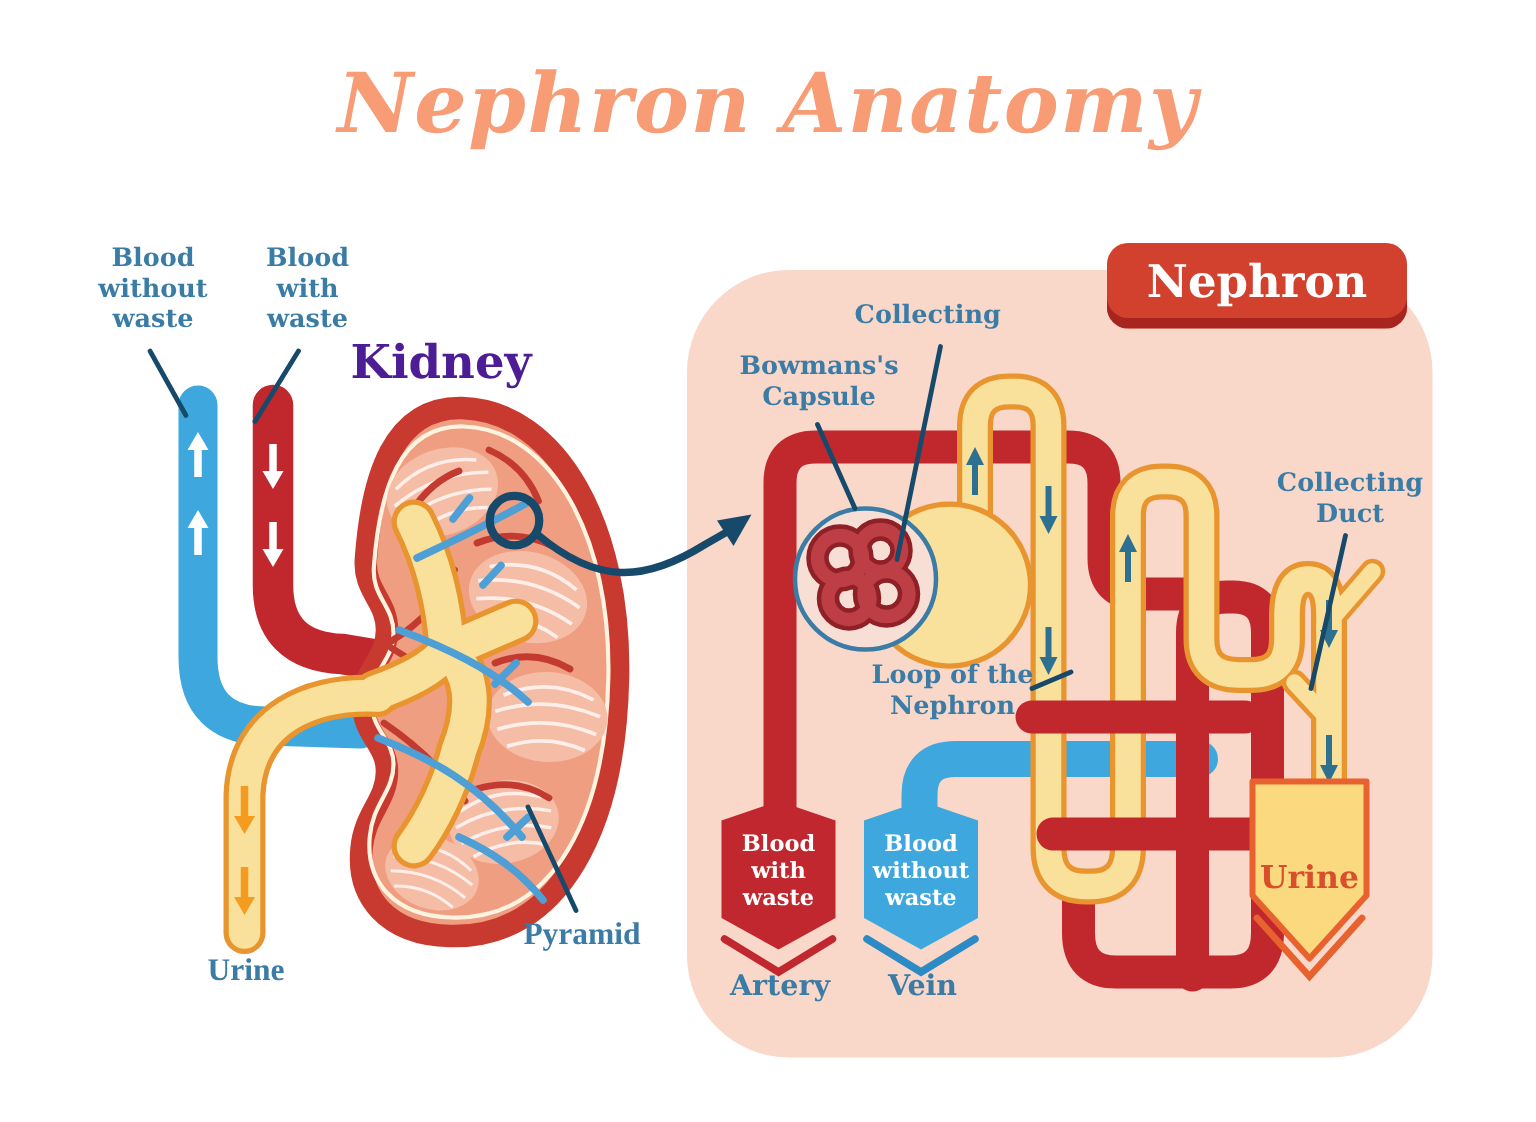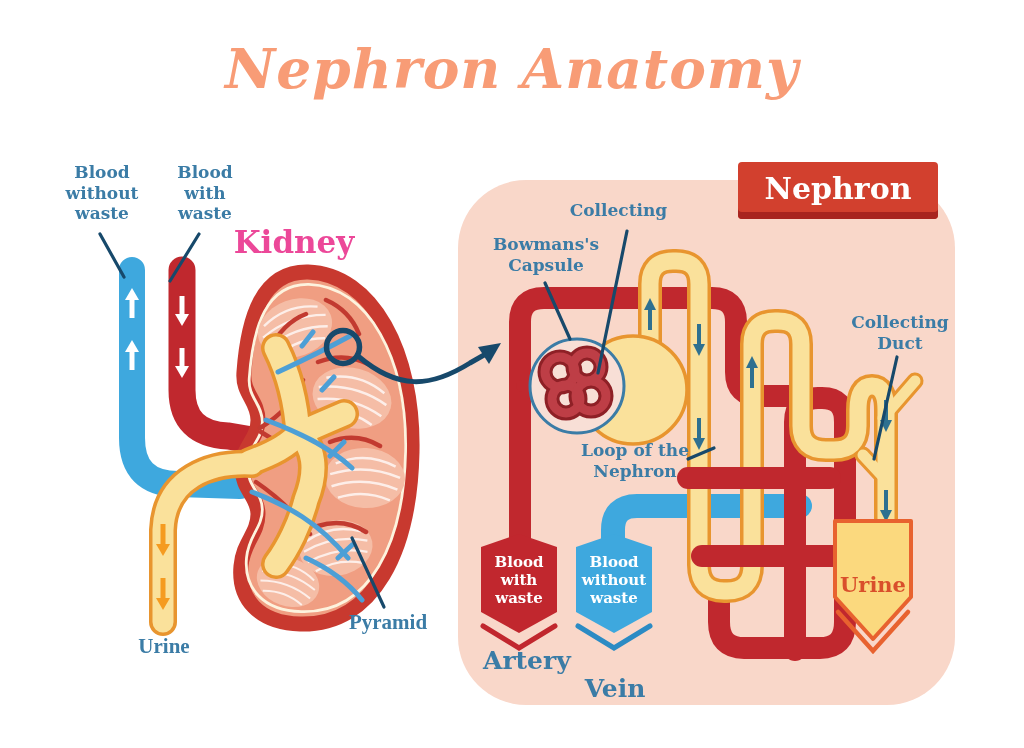--- a/index.html
+++ b/index.html
@@ -3,29 +3,29 @@
 <meta charset="utf-8">
 <style>
   html,body{margin:0;padding:0;background:#ffffff;}
   .stage{position:relative;width:1024px;height:748px;background:#ffffff;overflow:hidden;
          font-family:"DejaVu Serif","Liberation Serif",serif;}
   .stage svg.canvas{position:absolute;left:0;top:0;z-index:1;}
   h1.title{position:absolute;left:0;top:36px;width:1024px;margin:0;text-align:center;
            font-size:55px;font-weight:bold;color:#F89C76;letter-spacing:1px;z-index:2;font-style:italic;}
   .lbl{position:absolute;z-index:2;font-weight:bold;color:#3B7CA6;text-align:center;
        line-height:1.22;font-size:17px;}
-  .lbl.navy{color:#ec4899;}
+  .lbl.navy{color:#4c1d95;}
   .lbl.big{font-size:31px;line-height:1.05;}
   .lbl.mid{font-size:21px;font-family:Liberation Serif, serif;}
-  .lbl.sub{font-size:25px;}
+  .lbl.sub{font-size:19px;}
   .ribbon-text{position:absolute;z-index:2;font-weight:bold;color:#ffffff;text-align:center;
                font-size:15px;line-height:1.2;}
   .ribbon-text.urine{color:#D94F2B;font-size:21px;}
   .badge{position:absolute;left:738px;top:162px;width:200px;height:57px;z-index:2;
-         background:#D2402E;border-radius:4px;box-shadow:inset 0 -7px 0 #A8241F;
+         background:#D2402E;border-radius:14px;box-shadow:inset 0 -7px 0 #A8241F;
          color:#ffffff;font-weight:bold;font-size:30px;text-align:center;line-height:54px;}
 </style>
 </head>
 <body>
 
 <div class="stage">
 
   <h1 class="title">Nephron Anatomy</h1>
 
   <svg class="canvas" width="1024" height="748" viewBox="0 0 1024 748">
@@ -189,14 +189,14 @@
   <div class="lbl" style="left:556px;top:200px;width:125px;">Collecting</div>
   <div class="lbl" style="left:490px;top:234px;width:112px;text-align:center;">Bowmans's Capsule</div>
   <div class="lbl" style="left:850px;top:312px;width:100px;">Collecting Duct</div>
   <div class="lbl" style="left:576px;top:440px;width:118px;">Loop of the Nephron</div>
 
   <div class="ribbon-text" style="left:481px;top:553px;width:76px;">Blood with waste</div>
   <div class="ribbon-text" style="left:576px;top:553px;width:76px;">Blood without waste</div>
   <div class="ribbon-text urine" style="left:835px;top:572px;width:76px;">Urine</div>
 
   <div class="lbl sub" style="left:483px;top:646px;width:74px;">Artery</div>
-  <div class="lbl sub" style="left:578px;top:674px;width:74px;">Vein</div>
+  <div class="lbl sub" style="left:578px;top:646px;width:74px;">Vein</div>
 </div>
 
 </body></html>

